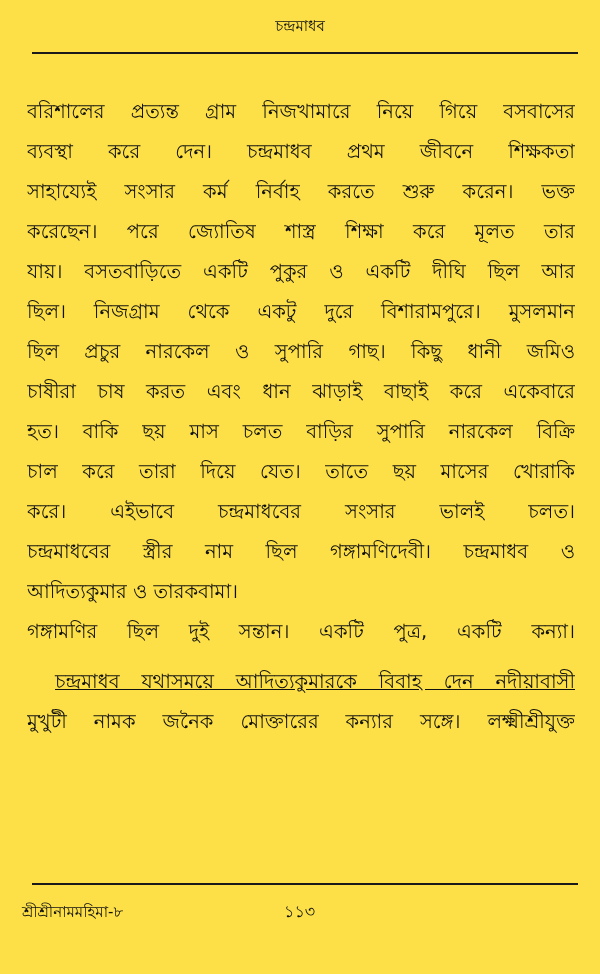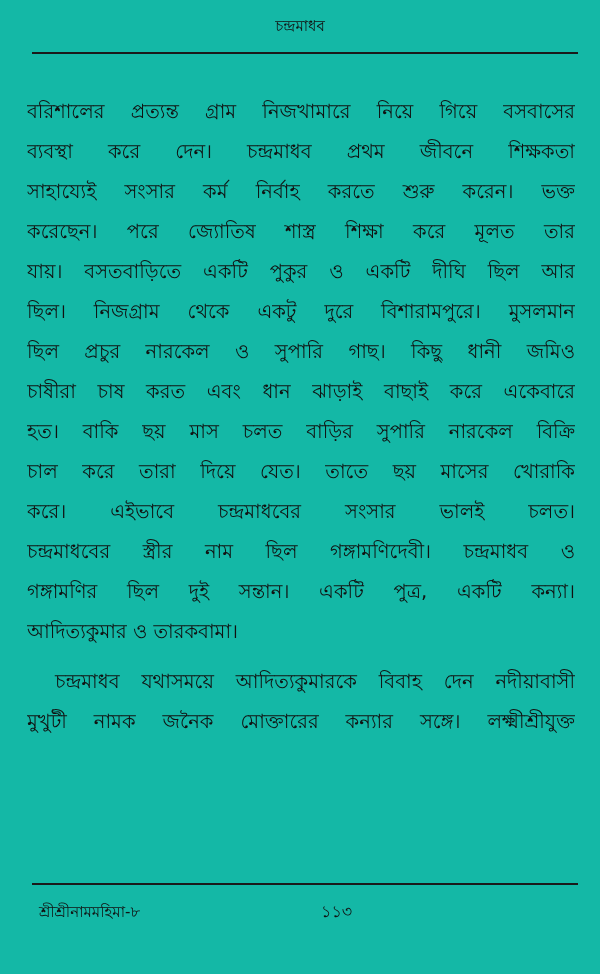--- a/index.html
+++ b/index.html
@@ -12,21 +12,21 @@
       height: 974px;
       position: relative;
       overflow: hidden;
       font-family: "DejaVu Sans", sans-serif;
       color: #111111;
     }
     .page {
       position: absolute;
       left: 0; top: 0;
       width: 600px; height: 974px;
-      background: #14b8a6;
+      background: #fde047;
     }
     .running-head {
       position: absolute;
       top: 16px;
       left: 0;
       width: 600px;
       text-align: center;
       font-size: 15px;
       line-height: 20px;
     }
@@ -54,42 +54,42 @@
       text-align-last: justify;
       white-space: nowrap;
       overflow: hidden;
     }
     .line.last {
       text-align-last: left;
     }
     .line.indent {
       padding-left: 28px;
       box-sizing: border-box;
+      text-decoration: underline;
     }
     .para-gap { height: 10px; }
     .footer {
       position: absolute;
       top: 900px;
-      left: 39px;
+      left: 22px;
       width: 556px;
       height: 24px;
       font-size: 15px;
       line-height: 24px;
     }
     .footer-book {
       position: absolute;
       left: 0;
       top: 0;
     }
     .footer-page {
       position: absolute;
       left: 262px;
       top: 0;
       font-size: 16px;
-      margin-left: 20px;
     }
   </style>
 </head>
 <body>
 
 <div class="page">
 
   <div class="running-head">চন্দ্রমাধব</div>
   <div class="rule top"></div>
 
@@ -100,22 +100,22 @@
       <span class="line">সাহায্যেই সংসার কর্ম নির্বাহ করতে শুরু করেন। ভক্ত</span>
       <span class="line">করেছেন। পরে জ্যোতিষ শাস্ত্র শিক্ষা করে মূলত তার</span>
       <span class="line">যায়। বসতবাড়িতে একটি পুকুর ও একটি দীঘি ছিল আর</span>
       <span class="line">ছিল। নিজগ্রাম থেকে একটু দুরে বিশারামপুরে। মুসলমান</span>
       <span class="line">ছিল প্রচুর নারকেল ও সুপারি গাছ। কিছু ধানী জমিও</span>
       <span class="line">চাষীরা চাষ করত এবং ধান ঝাড়াই বাছাই করে একেবারে</span>
       <span class="line">হত। বাকি ছয় মাস চলত বাড়ির সুপারি নারকেল বিক্রি</span>
       <span class="line">চাল করে তারা দিয়ে যেত। তাতে ছয় মাসের খোরাকি</span>
       <span class="line">করে। এইভাবে চন্দ্রমাধবের সংসার ভালই চলত।</span>
       <span class="line">চন্দ্রমাধবের স্ত্রীর নাম ছিল গঙ্গামণিদেবী। চন্দ্রমাধব ও</span>
+      <span class="line last">আদিত্যকুমার ও তারকবামা।</span>
       <span class="line">গঙ্গামণির ছিল দুই সন্তান। একটি পুত্র, একটি কন্যা।</span>
-      <span class="line last">আদিত্যকুমার ও তারকবামা।</span>
     </div>
     <div class="para-gap"></div>
     <div>
       <span class="line indent">চন্দ্রমাধব যথাসময়ে আদিত্যকুমারকে বিবাহ দেন নদীয়াবাসী</span>
       <span class="line">মুখুটী নামক জনৈক মোক্তারের কন্যার সঙ্গে। লক্ষ্মীশ্রীযুক্ত</span>
     </div>
   </div>
 
   <div class="rule bottom"></div>
 

